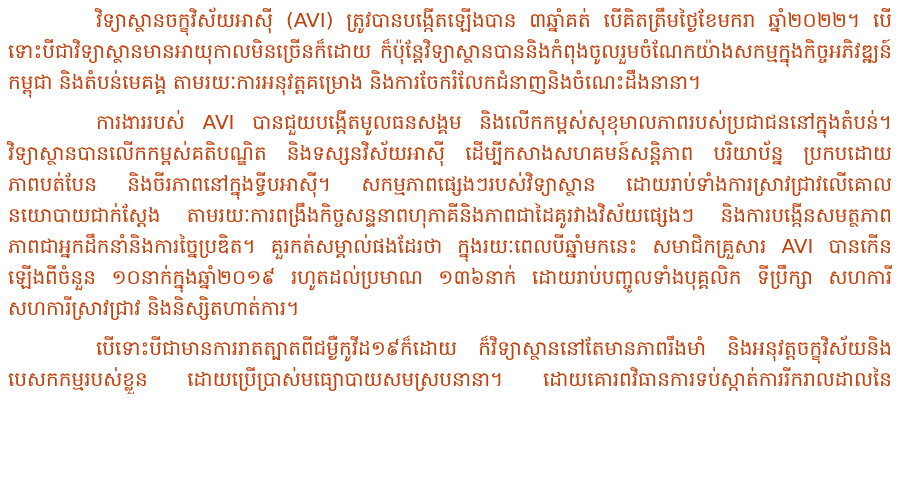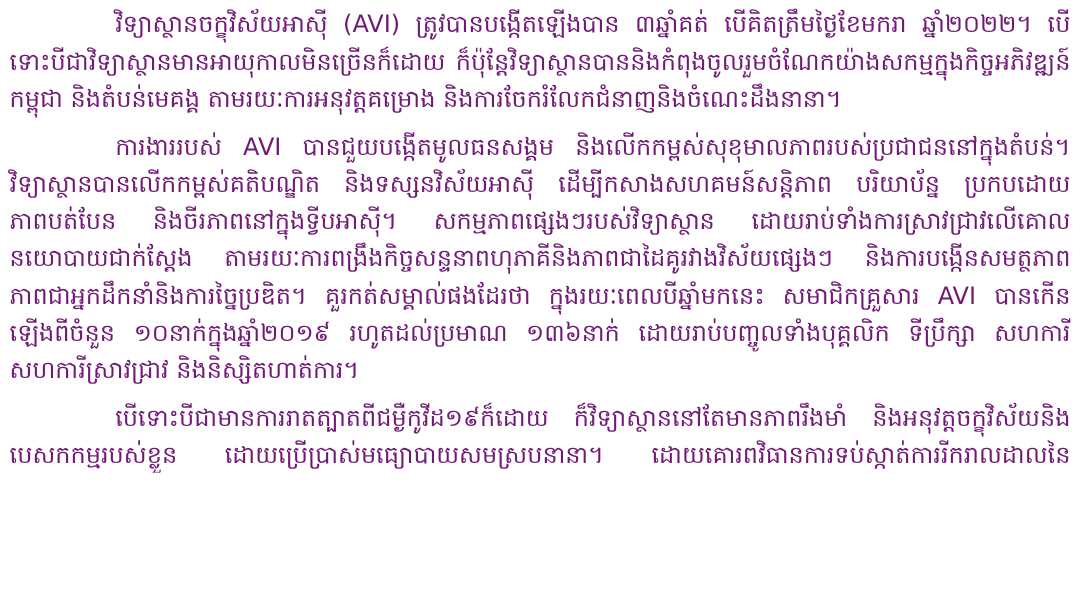--- a/index.html
+++ b/index.html
@@ -13,21 +13,21 @@
     overflow: hidden;
   }
   .page {
     box-sizing: border-box;
     width: 900px;
     height: 394px;
     padding: 5px 8px 0 8px;
     font-family: "DejaVu Sans", sans-serif;
     font-size: 20px;
     line-height: 31px;
-    color: #701a75;
+    color: #c2410c;
     text-align: justify;
     text-justify: inter-word;
     overflow: hidden;
     word-break: break-word;
   }
   .page p {
     margin: 0 0 9px 0;
     text-indent: 88px;
   }
 </style>

